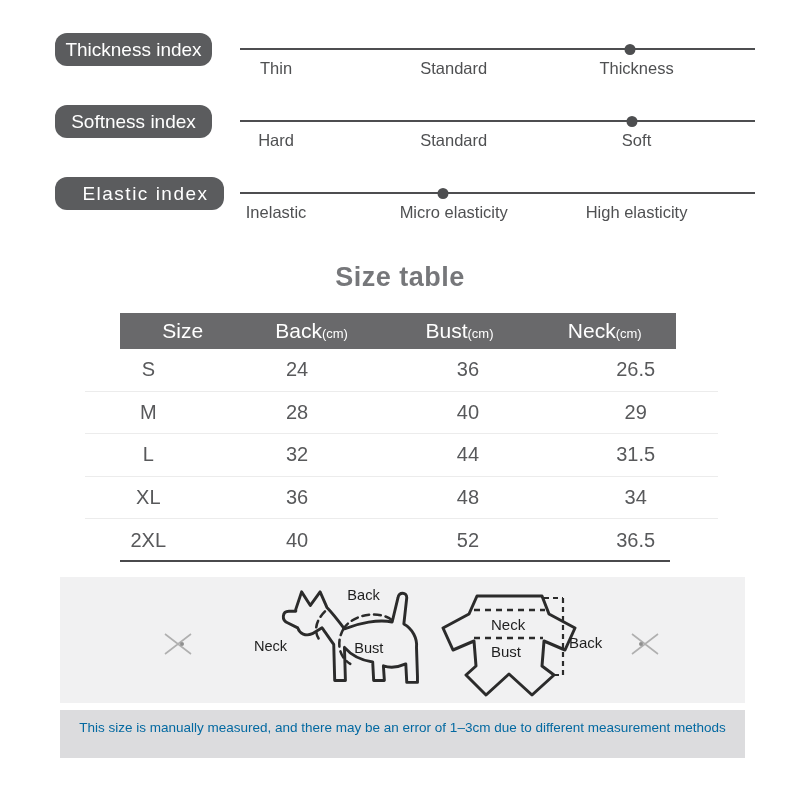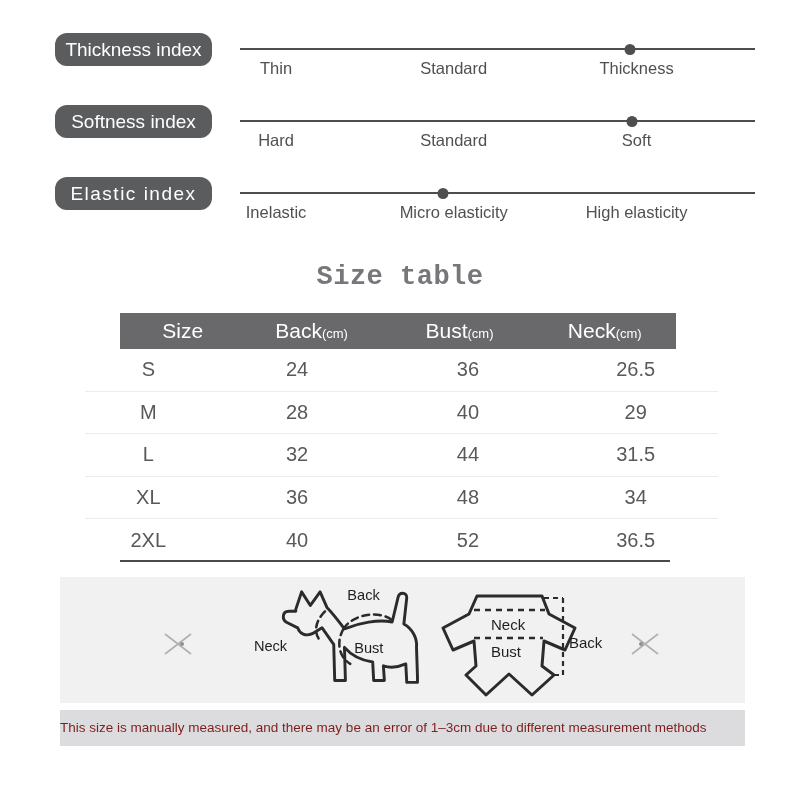--- a/index.html
+++ b/index.html
@@ -8,36 +8,36 @@
     font-family:"Liberation Sans",sans-serif;overflow:hidden;
   }
   
   .index-row{position:absolute;left:55px;right:45px;height:50px;}
   .index-row.r0{top:33px;} .index-row.r1{top:105px;} .index-row.r2{top:177px;}
   .badge{
     position:absolute;left:0;top:0;width:157px;height:33px;
     background:#5b5c5e;color:#ffffff;font-size:19px;line-height:33px;
     text-align:center;border-radius:12px;
   }
-  .r2 .badge{letter-spacing:1.5px;}
+  .r2 .badge{letter-spacing:1.5px;padding-left:12px;}
   .track{position:absolute;left:185px;right:0;top:0;height:50px;}
   .track-line{position:absolute;left:0;right:0;top:15px;height:2px;background:#4d4e50;}
   .track-dot{
     position:absolute;top:10.5px;width:11px;height:11px;border-radius:50%;
     background:#4d4e50;transform:translateX(-50%);
   }
   .opt{
     position:absolute;top:26px;transform:translateX(-50%);
     font-size:16.5px;color:#4f5052;white-space:nowrap;
   }
   .opt-a{left:7%;text-align:center;} .opt-b{left:41.5%;} .opt-c{left:77%;}
   
   .table-title{
     position:absolute;left:0;right:0;top:262px;margin:0;text-align:center;
-    font-size:27px;font-weight:bold;color:#76777a;letter-spacing:0.5px;font-family:Liberation Mono, monospace;
+    font-size:27px;font-weight:bold;color:#76777a;letter-spacing:0.5px;
   }
   .thead{
     position:absolute;left:120px;top:313px;width:548px;height:36px;
     background:#69696b;color:#ffffff;display:grid;
     grid-template-columns:20% 27% 27% 26%;align-items:center;padding-left:8px;
   }
   .thead .hcell{text-align:center;font-size:21px;white-space:nowrap;}
   .thead .unit{font-size:13px;}
   .tbody{
     position:absolute;left:85px;top:349px;width:633px;height:212px;
@@ -54,22 +54,22 @@
   }
   
   .panel{position:absolute;left:60px;top:577px;width:685px;height:126px;background:#f1f1f2;}
   .dog-svg{position:absolute;left:190px;top:5px;}
   .garment-svg{position:absolute;left:365px;top:11px;}
   .arrow{position:absolute;top:53px;}
   .arrow.prev{left:103px;} .arrow.next{left:570px;}
   .measure-label{font-family:"Liberation Sans",sans-serif;font-size:15px;fill:#1f1f1f;}
   
   .footer{
-    position:absolute;left:60px;top:710px;width:685px;height:36px;
-    background:#dcdcde;color:#7f1d1d;font-size:13.5px;line-height:36px;text-align:left;
+    position:absolute;left:60px;top:710px;width:685px;height:48px;
+    background:#dcdcde;color:#0369a1;font-size:13.5px;line-height:36px;text-align:center;
   }
 </style>
 </head>
 <body>
 
 <div class="canvas">
 
   <div class="index-row r0">
     <div class="badge">Thickness index</div>
     <div class="track">

